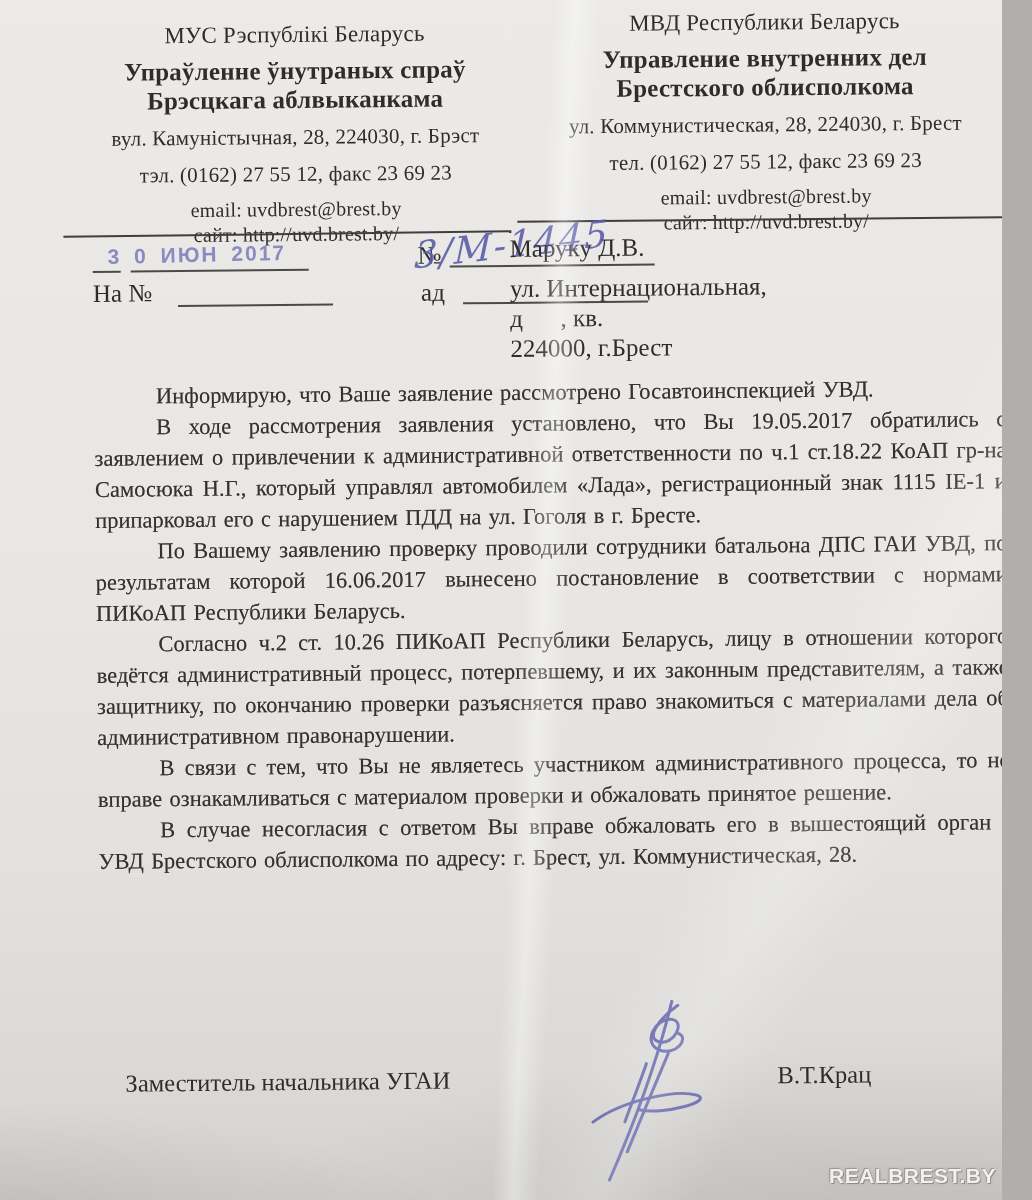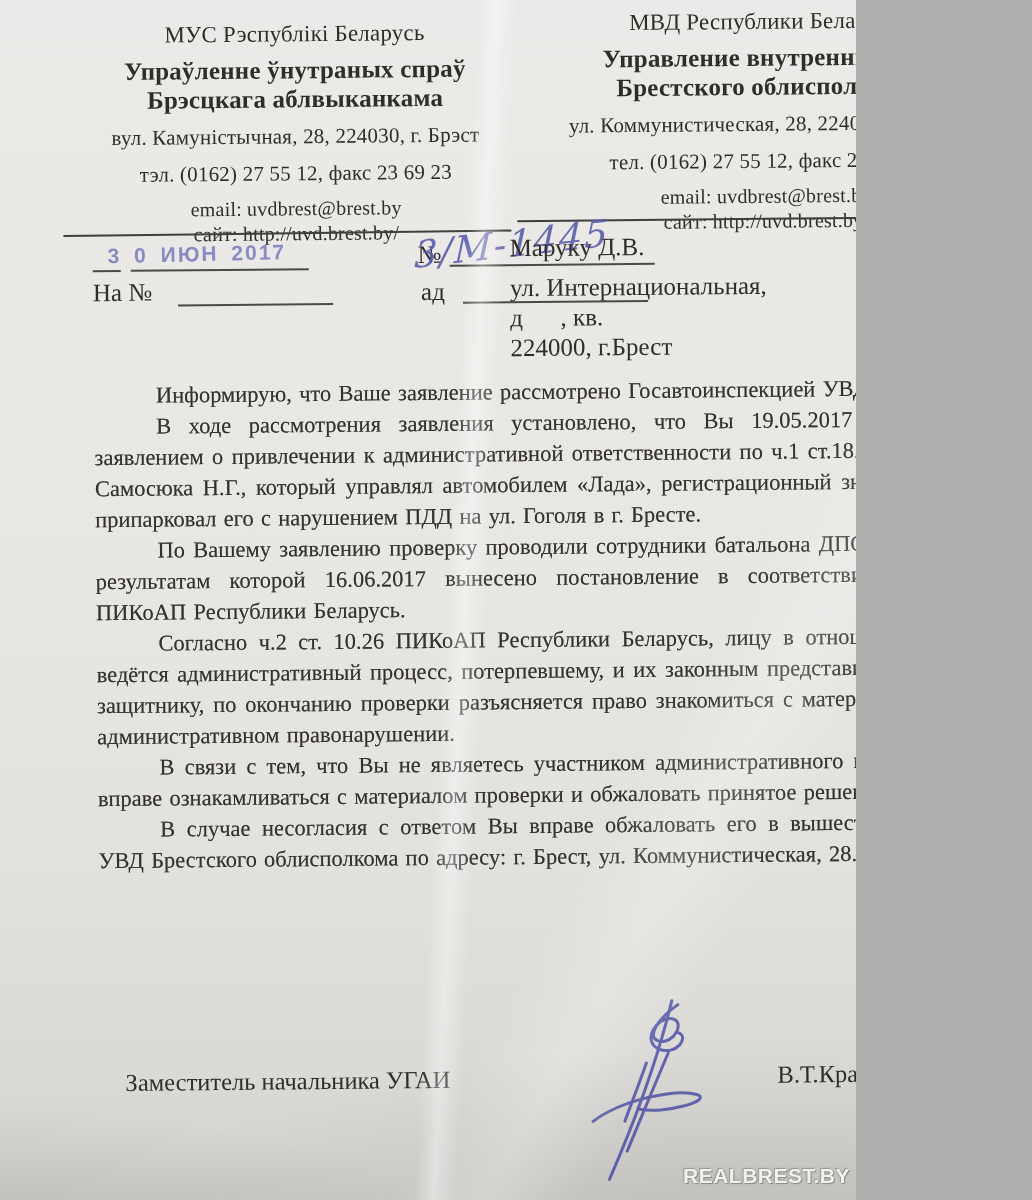--- a/index.html
+++ b/index.html
@@ -1,23 +1,24 @@
 <!DOCTYPE html>
 <html><head>
 <meta charset="utf-8">
 <style>
   html,body{margin:0;padding:0;background:#b0afad;}
   .page{
-    position:relative;width:856px;height:1200px;overflow:hidden;
+    position:relative;width:956px;height:1200px;overflow:hidden;
     background:
       radial-gradient(1100px 320px at 88% 103%, rgba(0,0,0,0.10), transparent 60%),
       radial-gradient(900px 260px at -2% 104%, rgba(0,0,0,0.12), transparent 55%),
       linear-gradient(180deg,#ebeae8 0%,#e8e7e4 45%,#e2e1de 72%,#d9d8d5 92%,#d3d2cf 100%);
     font-family:"Liberation Serif","DejaVu Serif",serif;
     color:#2f2d2a;
+    padding-left:46px;
   }
   .shading{position:absolute;inset:0;pointer-events:none;
     background:
       linear-gradient(93deg, transparent 52%, rgba(255,255,255,0.38) 54%, transparent 56.5%),
       linear-gradient(120deg, transparent 70%, rgba(255,255,255,0.22) 76%, transparent 82%);
   }
   .tilt{position:absolute;inset:0;transform:rotate(-0.55deg);transform-origin:50% 42%;}
   .hdr-col{position:absolute;text-align:center;letter-spacing:.2px;}
   .hdr-l{left:64px;top:20px;width:470px;}
   .hdr-r{left:528px;top:12px;width:482px;}

